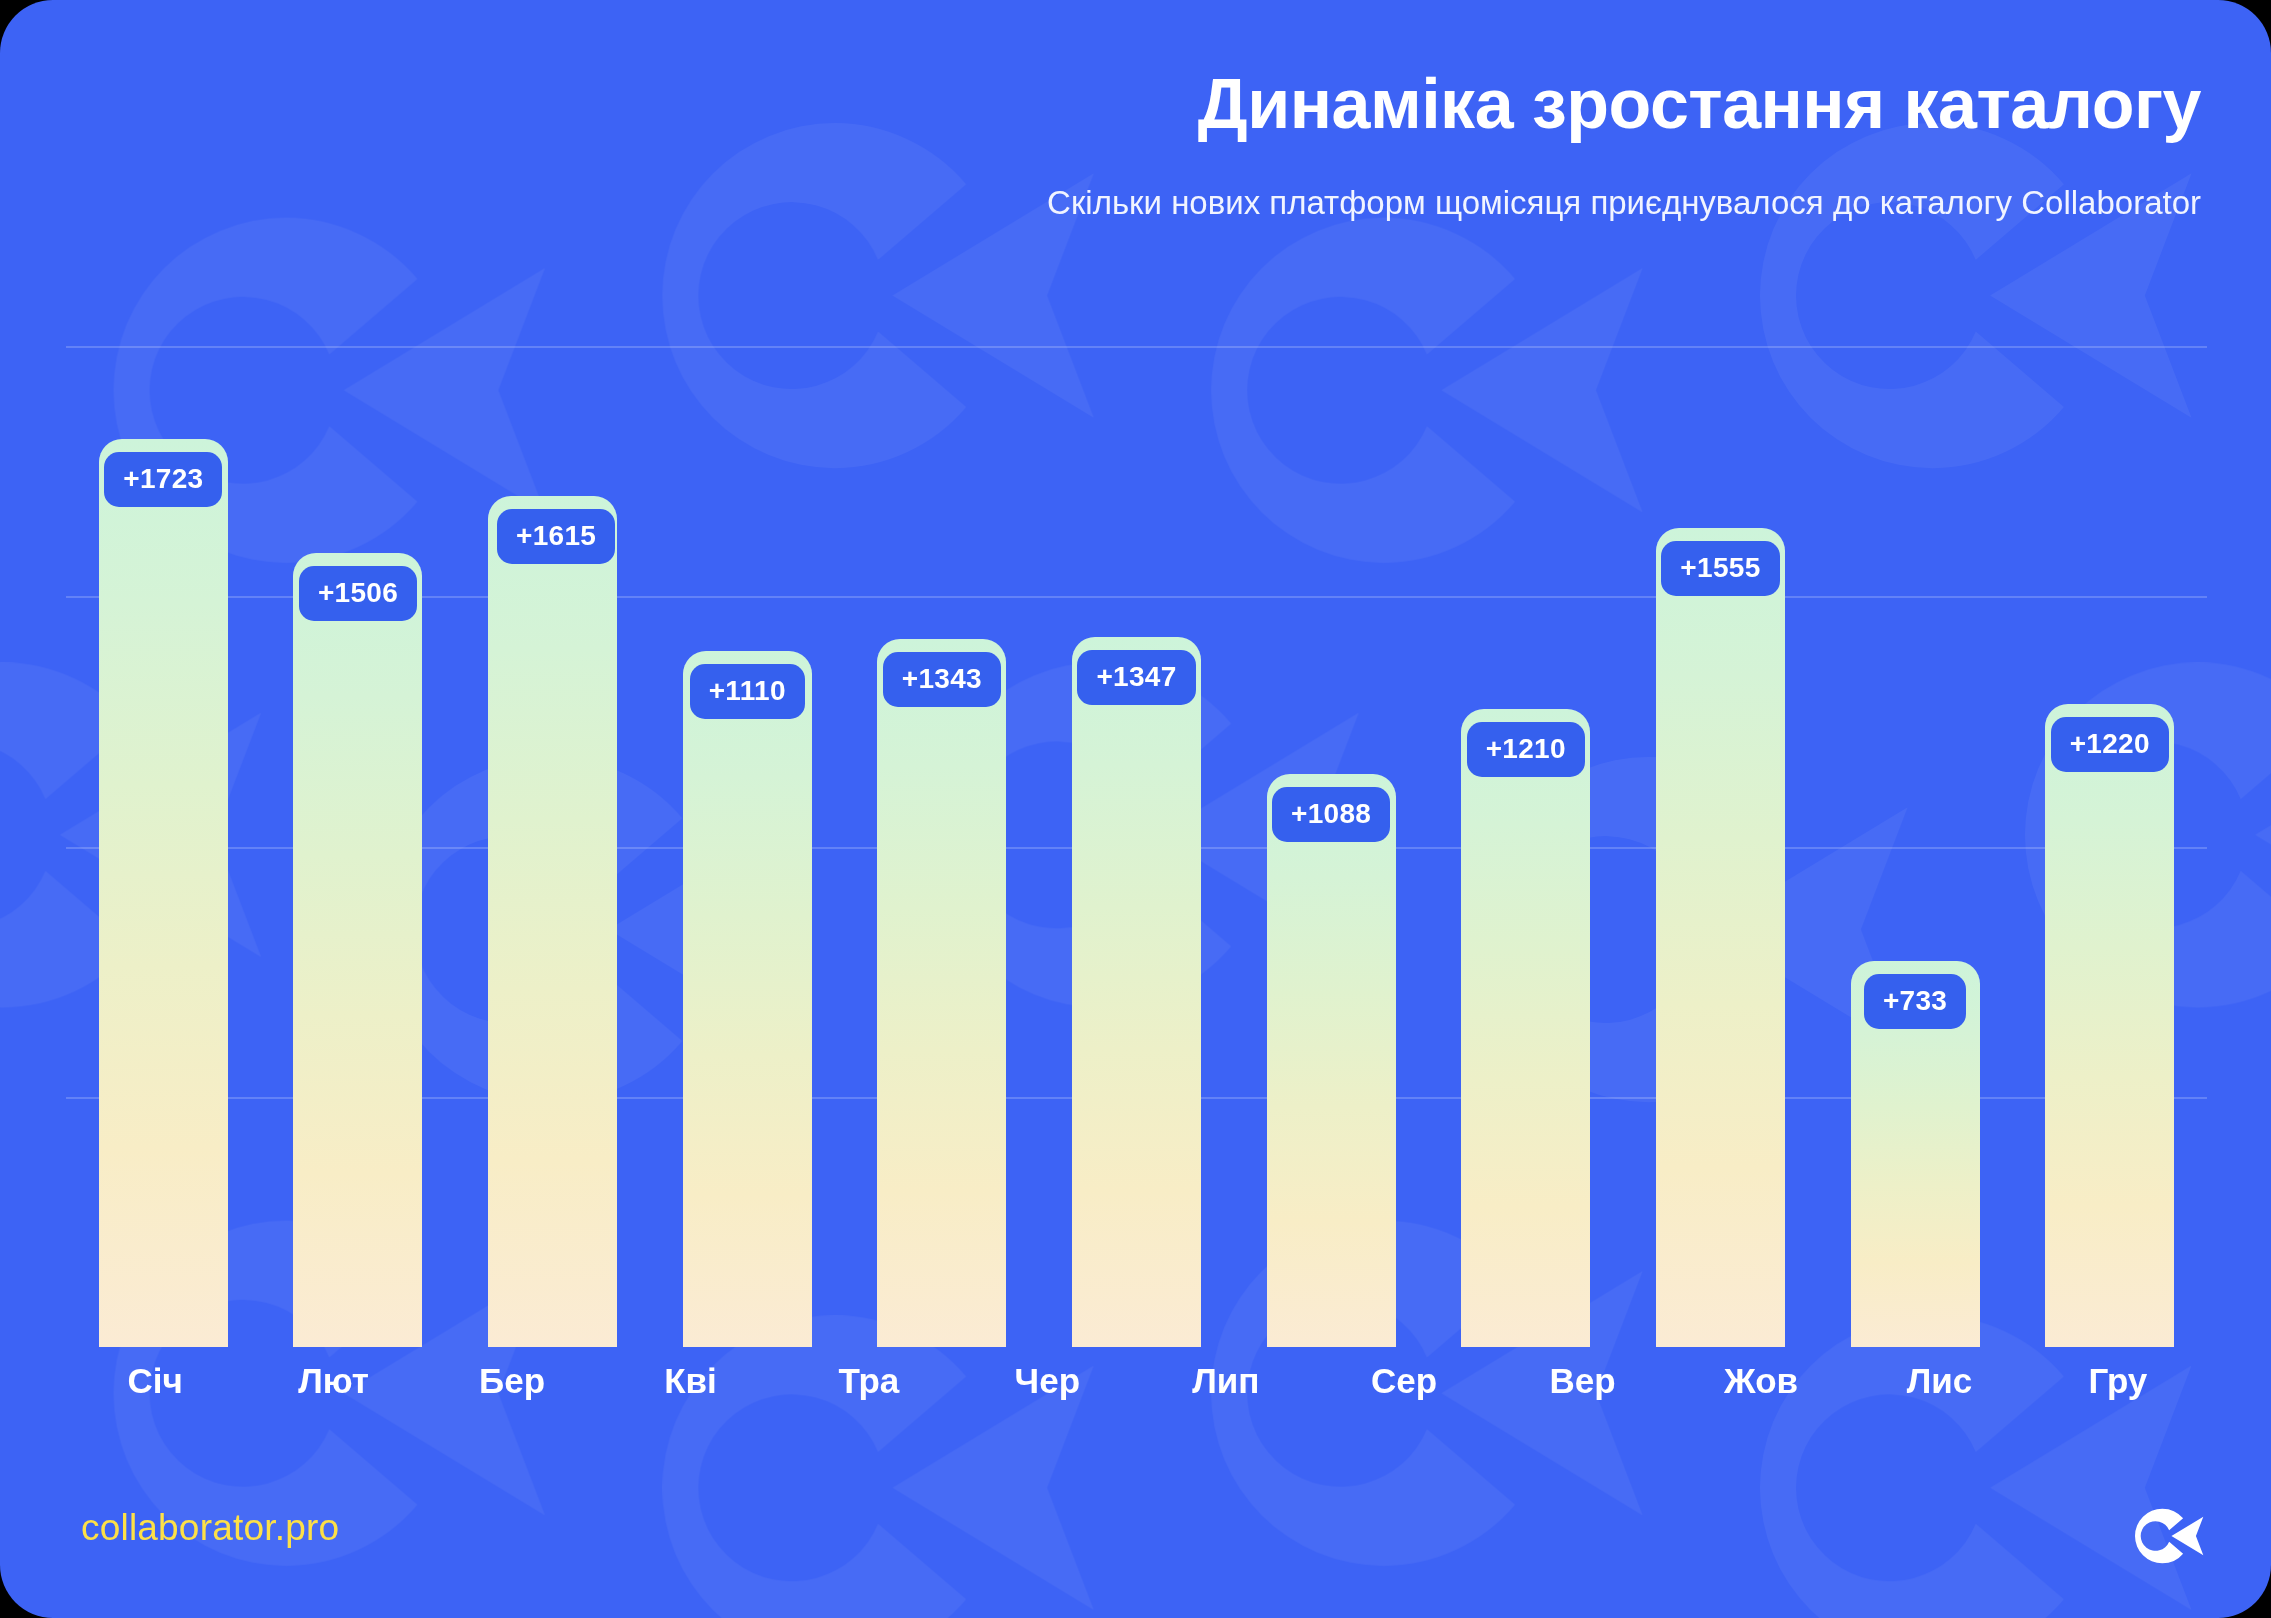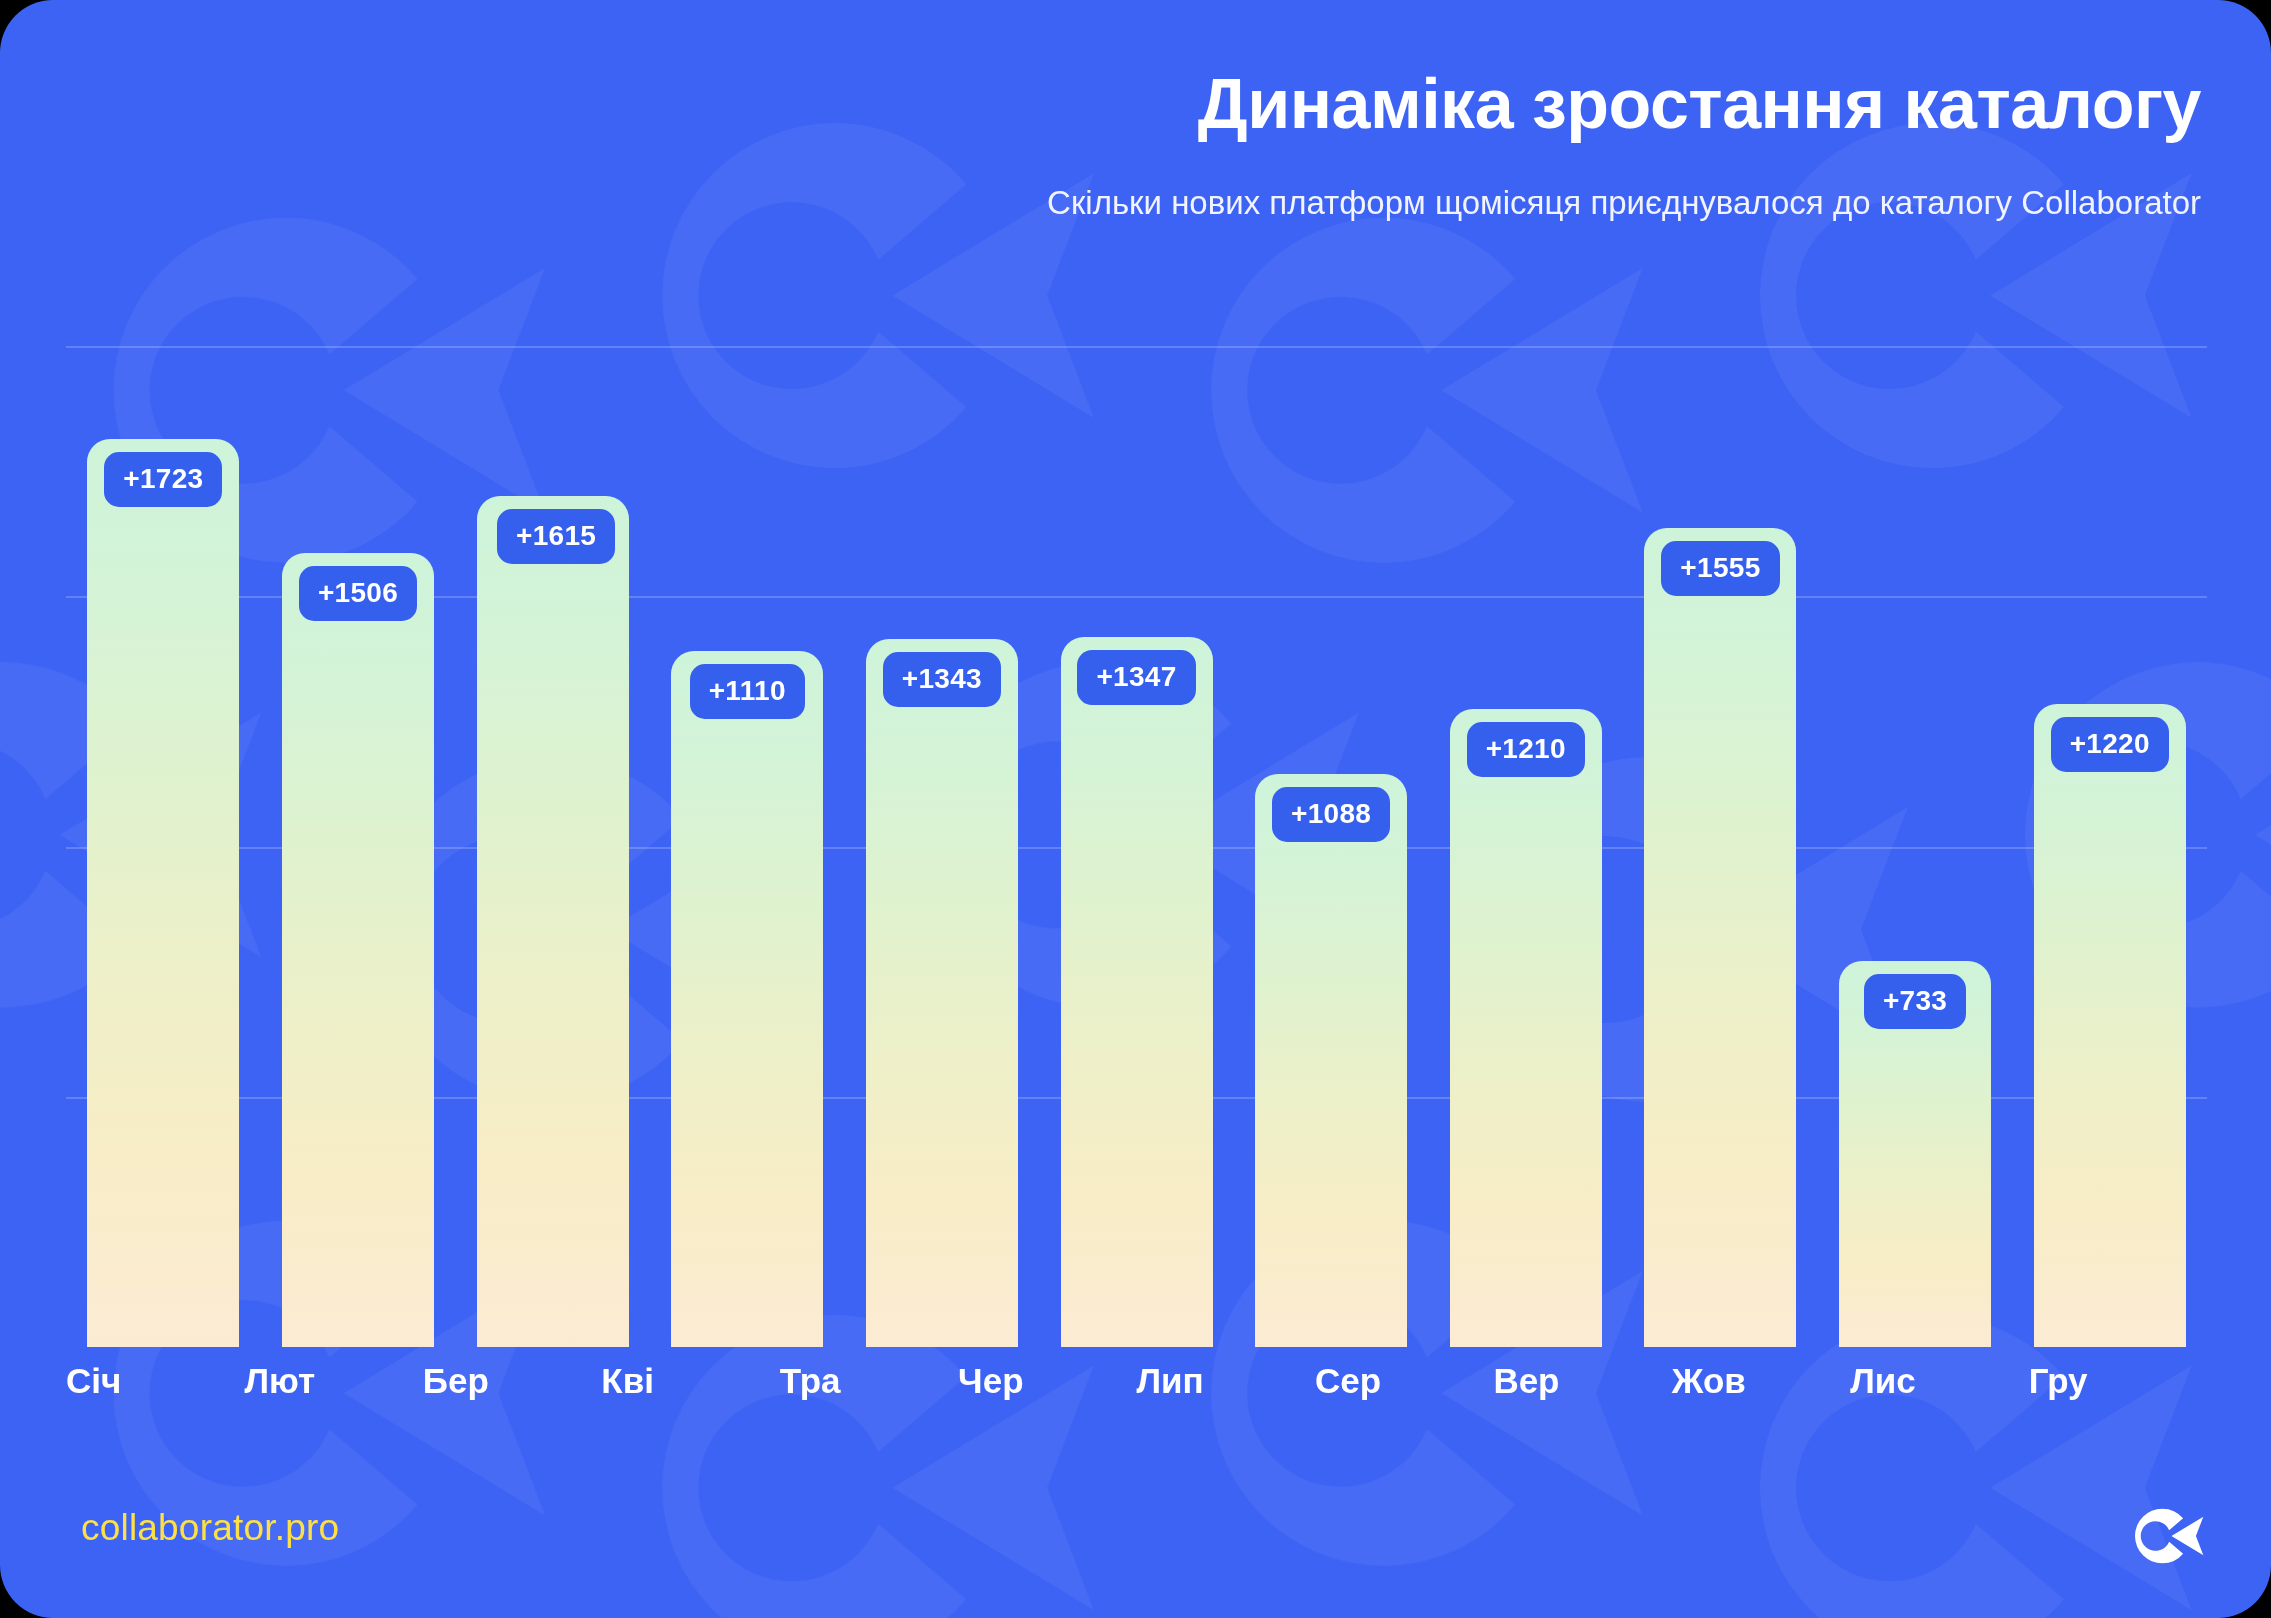--- a/index.html
+++ b/index.html
@@ -70,21 +70,21 @@
     position:relative;
     flex:1 1 0;
     height:100%;
     display:flex;
     flex-direction:column;
     justify-content:flex-end;
     align-items:center;
   }
   .bar{
     position:relative;
-    width:152px;
+    width:129px;
     background:linear-gradient(180deg,
         #CDF4DA 0%,
         #D5F3D6 18%,
         #E0F2CE 38%,
         #EDF0C8 58%,
         #F8EDC6 78%,
         #FBEBD4 100%);
     border-radius:23px 23px 0 0;
     display:flex;
     justify-content:center;
@@ -107,21 +107,21 @@
   #xaxis{
     position:absolute;
     left:66px;
     top:1361px;
     width:2141px;
     display:flex;
     justify-content:space-between;
   }
   .xlabel{
     flex:1 1 0;
-    text-align:left;
+    text-align:center;
     color:#FFFFFF;
     font-size:35px;
     font-weight:700;
   }
 
   
   #footer-url{
     position:absolute;
     left:81px; top:1507px;
     color:#fde047;

